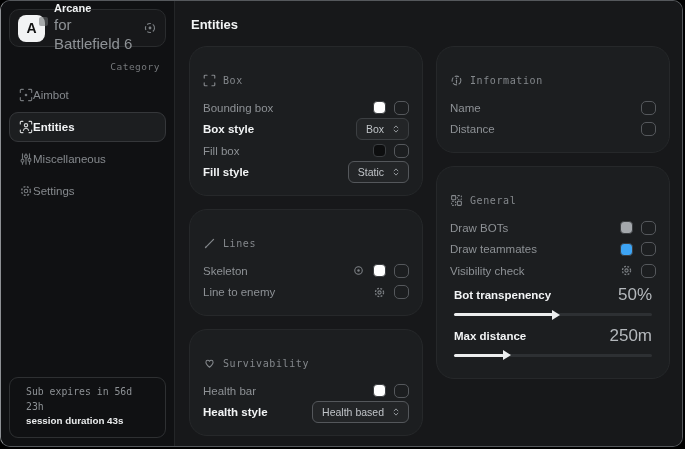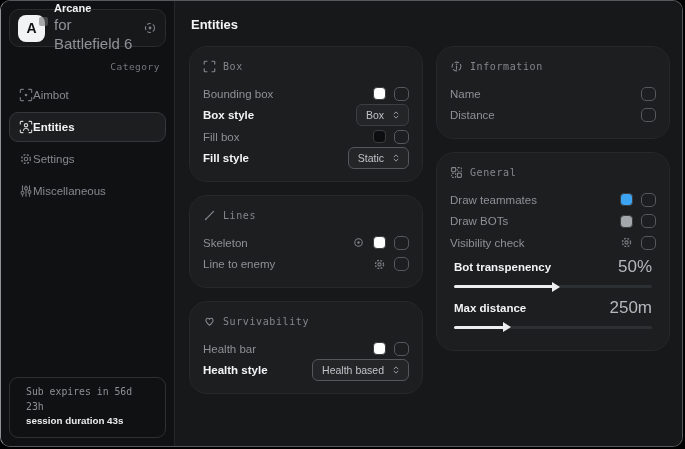--- a/index.html
+++ b/index.html
@@ -29,21 +29,21 @@
   .nav-item .icon{color:inherit;opacity:.85;}
   .sb-spacer{flex:1;}
   .subcard{border:1px solid #2e3032;border-radius:9px;padding:7px 16px 8px;line-height:1.5;}
   .subcard .l1{font-family:"DejaVu Sans Mono",monospace;font-size:9.8px;color:#8d9195;}
   .subcard .l2{font-size:9.8px;font-weight:700;color:#e9ebec;}
   
   .main{flex:1;background:#17181a;padding:14px 12px 12px 14px;box-sizing:border-box;overflow:hidden;}
   .main-title{font-size:13px;font-weight:700;color:#f2f4f5;margin:2px 0 14px 2px;}
   .cols{display:flex;gap:13px;align-items:flex-start;}
   .col{display:flex;flex-direction:column;gap:13px;width:238px;}
-  .panel{background:#1c1e20;border:1px solid #26282a;border-radius:18px;padding:10px 13px 12px;box-sizing:border-box;width:100%;}
+  .panel{background:#1c1e20;border:1px solid #26282a;border-radius:18px;padding:24px 13px 12px;box-sizing:border-box;width:100%;}
   .panel-head{display:flex;align-items:center;gap:7px;font-family:"DejaVu Sans Mono",monospace;
     font-size:10px;color:#84888c;letter-spacing:.6px;margin:3px 0 10px;}
   .panel-head .icon{color:#84888c;}
   .row{display:flex;align-items:center;height:21.5px;gap:8px;}
   .row-label{flex:1;font-size:11.5px;color:#8d9195;}
   .row-label.em{color:#f2f4f5;font-weight:700;}
   .controls{display:flex;align-items:center;gap:8px;}
   .swatch{width:13px;height:13px;border-radius:4px;border:1px solid #3a3d40;box-sizing:border-box;cursor:pointer;}
   .checkbox{width:15px;height:14px;border-radius:5px;border:1.4px solid #55585c;box-sizing:border-box;background:transparent;cursor:pointer;}
   .mini-icon{color:#7d8185;display:flex;cursor:pointer;}
@@ -152,32 +152,32 @@
         <span class="icon">
             <svg width="14" height="14">
               <use href="#i-person"></use>
             </svg>
           </span>
         <span>Entities</span>
       </div>
       <div class="nav-item">
         <span class="icon">
             <svg width="14" height="14">
+              <use href="#i-sliders"></use>
+            </svg>
+          </span>
+        <span>Miscellaneous</span>
+      </div>
+      <div class="nav-item">
+        <span class="icon">
+            <svg width="14" height="14">
               <use href="#i-gear"></use>
             </svg>
           </span>
         <span>Settings</span>
-      </div>
-      <div class="nav-item">
-        <span class="icon">
-            <svg width="14" height="14">
-              <use href="#i-sliders"></use>
-            </svg>
-          </span>
-        <span>Miscellaneous</span>
       </div>
     </div>
 
     <div class="sb-spacer"></div>
 
     <div class="subcard">
       <div class="l1">Sub expires in 56d 23h</div>
       <div class="l2">session duration 43s</div>
     </div>
   </div>
@@ -328,30 +328,30 @@
         <div class="panel">
           <div class="panel-head">
             <span class="icon">
                 <svg width="13" height="13">
                   <use href="#i-grid"></use>
                 </svg>
               </span>
             <span>General</span>
           </div>
           <div class="row">
+            <span class="row-label">Draw BOTs</span>
+            <span class="controls">
+              <span class="swatch" style="background: rgb(164, 168, 172);"></span>
+              <span class="checkbox"></span>
+            </span>
+          </div>
+          <div class="row">
             <span class="row-label">Draw teammates</span>
             <span class="controls">
               <span class="swatch" style="background: rgb(61, 164, 244);"></span>
-              <span class="checkbox"></span>
-            </span>
-          </div>
-          <div class="row">
-            <span class="row-label">Draw BOTs</span>
-            <span class="controls">
-              <span class="swatch" style="background: rgb(164, 168, 172);"></span>
               <span class="checkbox"></span>
             </span>
           </div>
           <div class="row">
             <span class="row-label">Visibility check</span>
             <span class="controls">
               <span class="mini-icon">
                   <svg width="13" height="13">
                     <use href="#i-gear"></use>
                   </svg>

